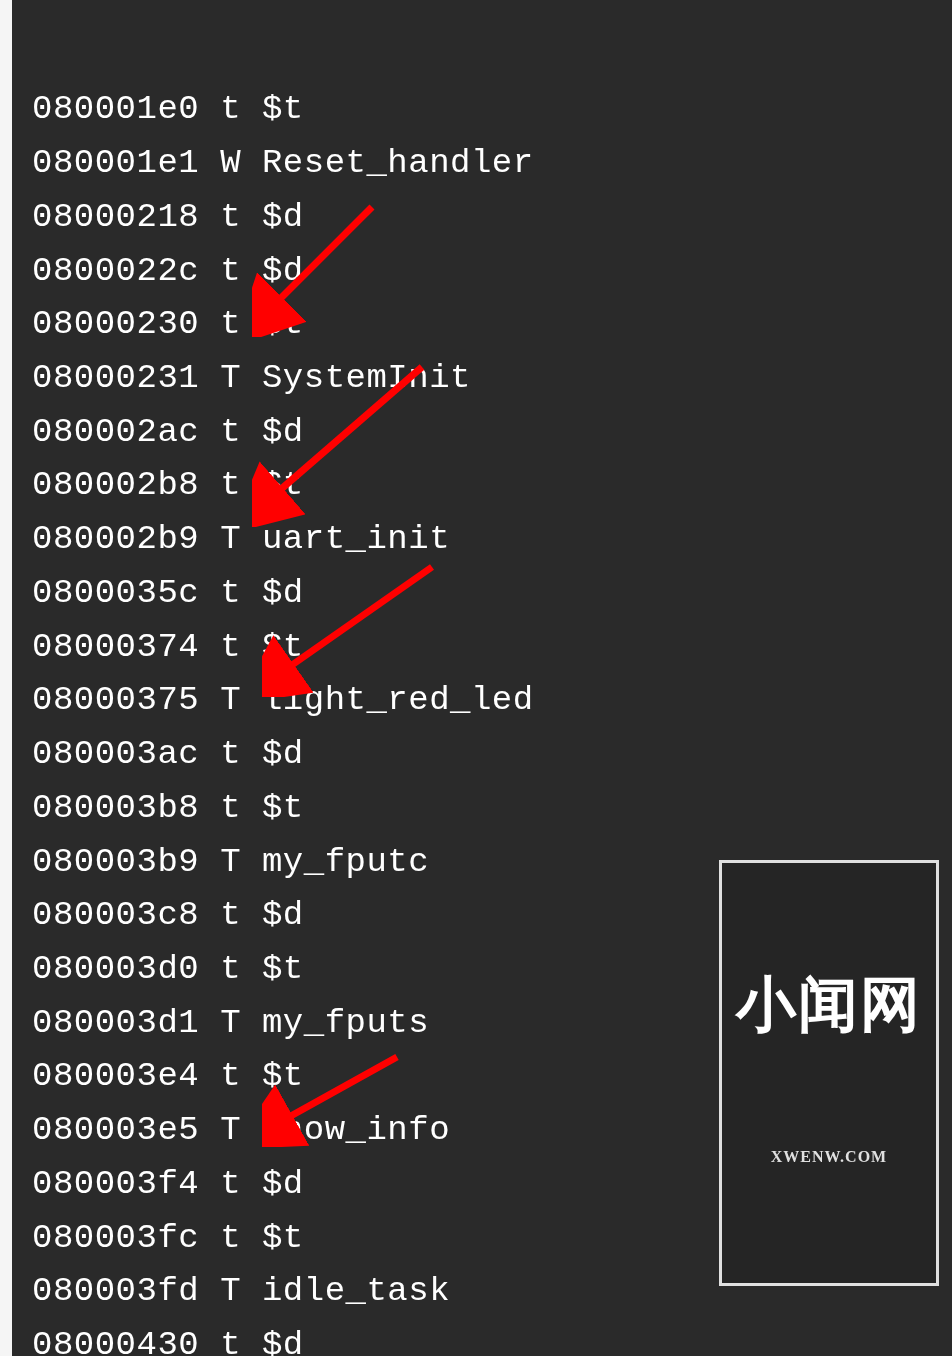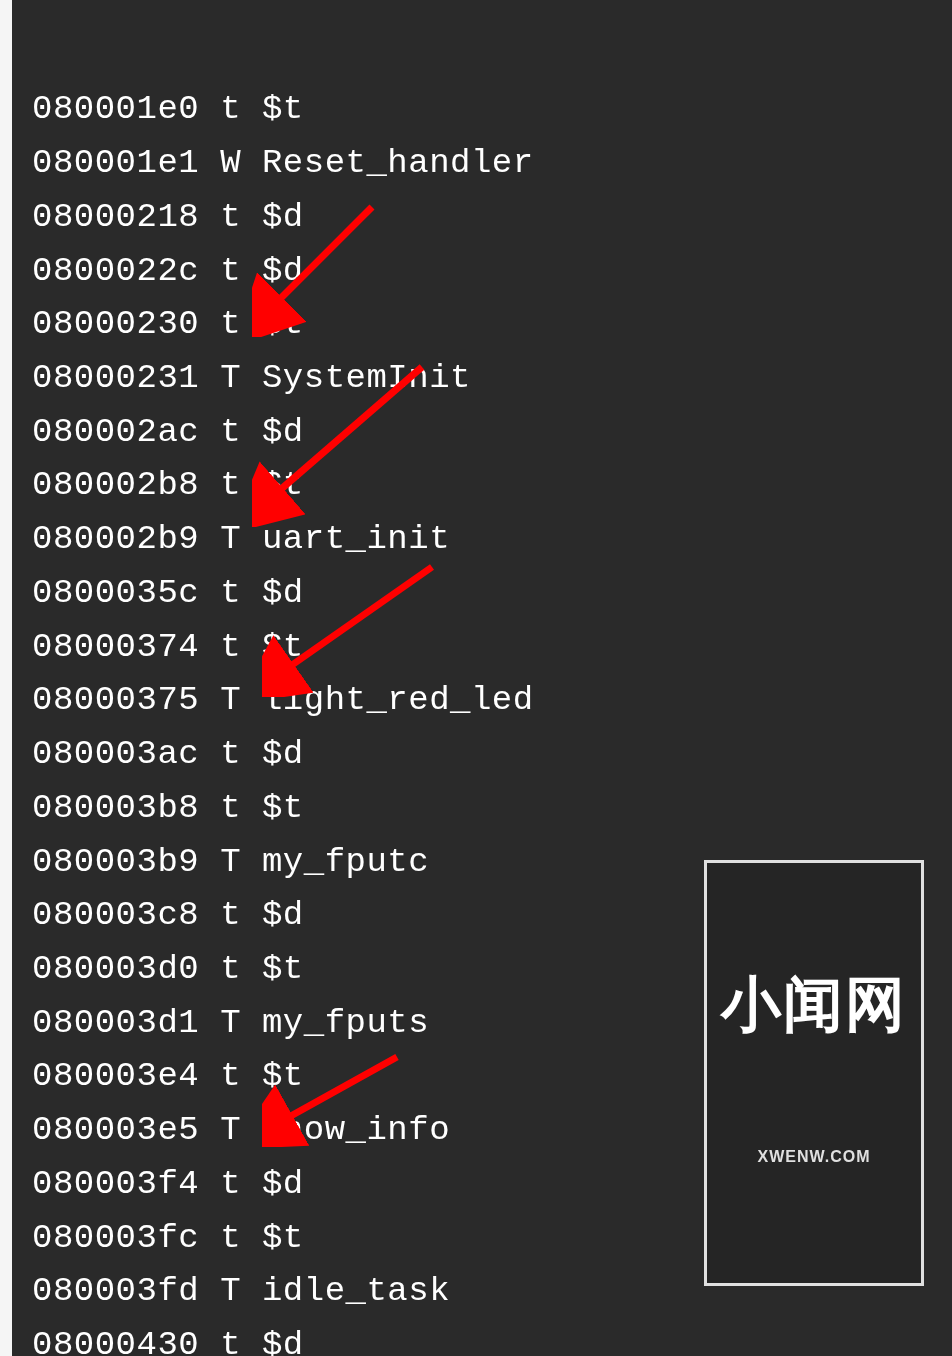--- a/index.html
+++ b/index.html
@@ -33,38 +33,38 @@
     }
     .arrow {
       position: absolute;
       pointer-events: none;
     }
     .arrow svg {
       display: block;
     }
     .watermark {
       position: absolute;
-      right: 28px;
+      right: 13px;
       bottom: 70px;
       border: 3px solid #e0e0e0;
       padding: 4px 14px 6px 14px;
       background: rgba(0,0,0,0.1);
       text-align: center;
     }
     .watermark-main {
       color: #ffffff;
       font-family: 'SimHei', 'Microsoft YaHei', sans-serif;
       font-size: 60px;
       font-weight: bold;
       line-height: 1;
       letter-spacing: 2px;
     }
     .watermark-sub {
       color: #e0e0e0;
-      font-family: Liberation Sans, sans-serif;
+      font-family: Liberation Serif, serif;
       font-size: 16px;
       font-weight: bold;
       letter-spacing: 1px;
       margin-top: 2px;
     }
     .left-edge {
       position: absolute;
       left: 0;
       top: 0;
       width: 12px;

